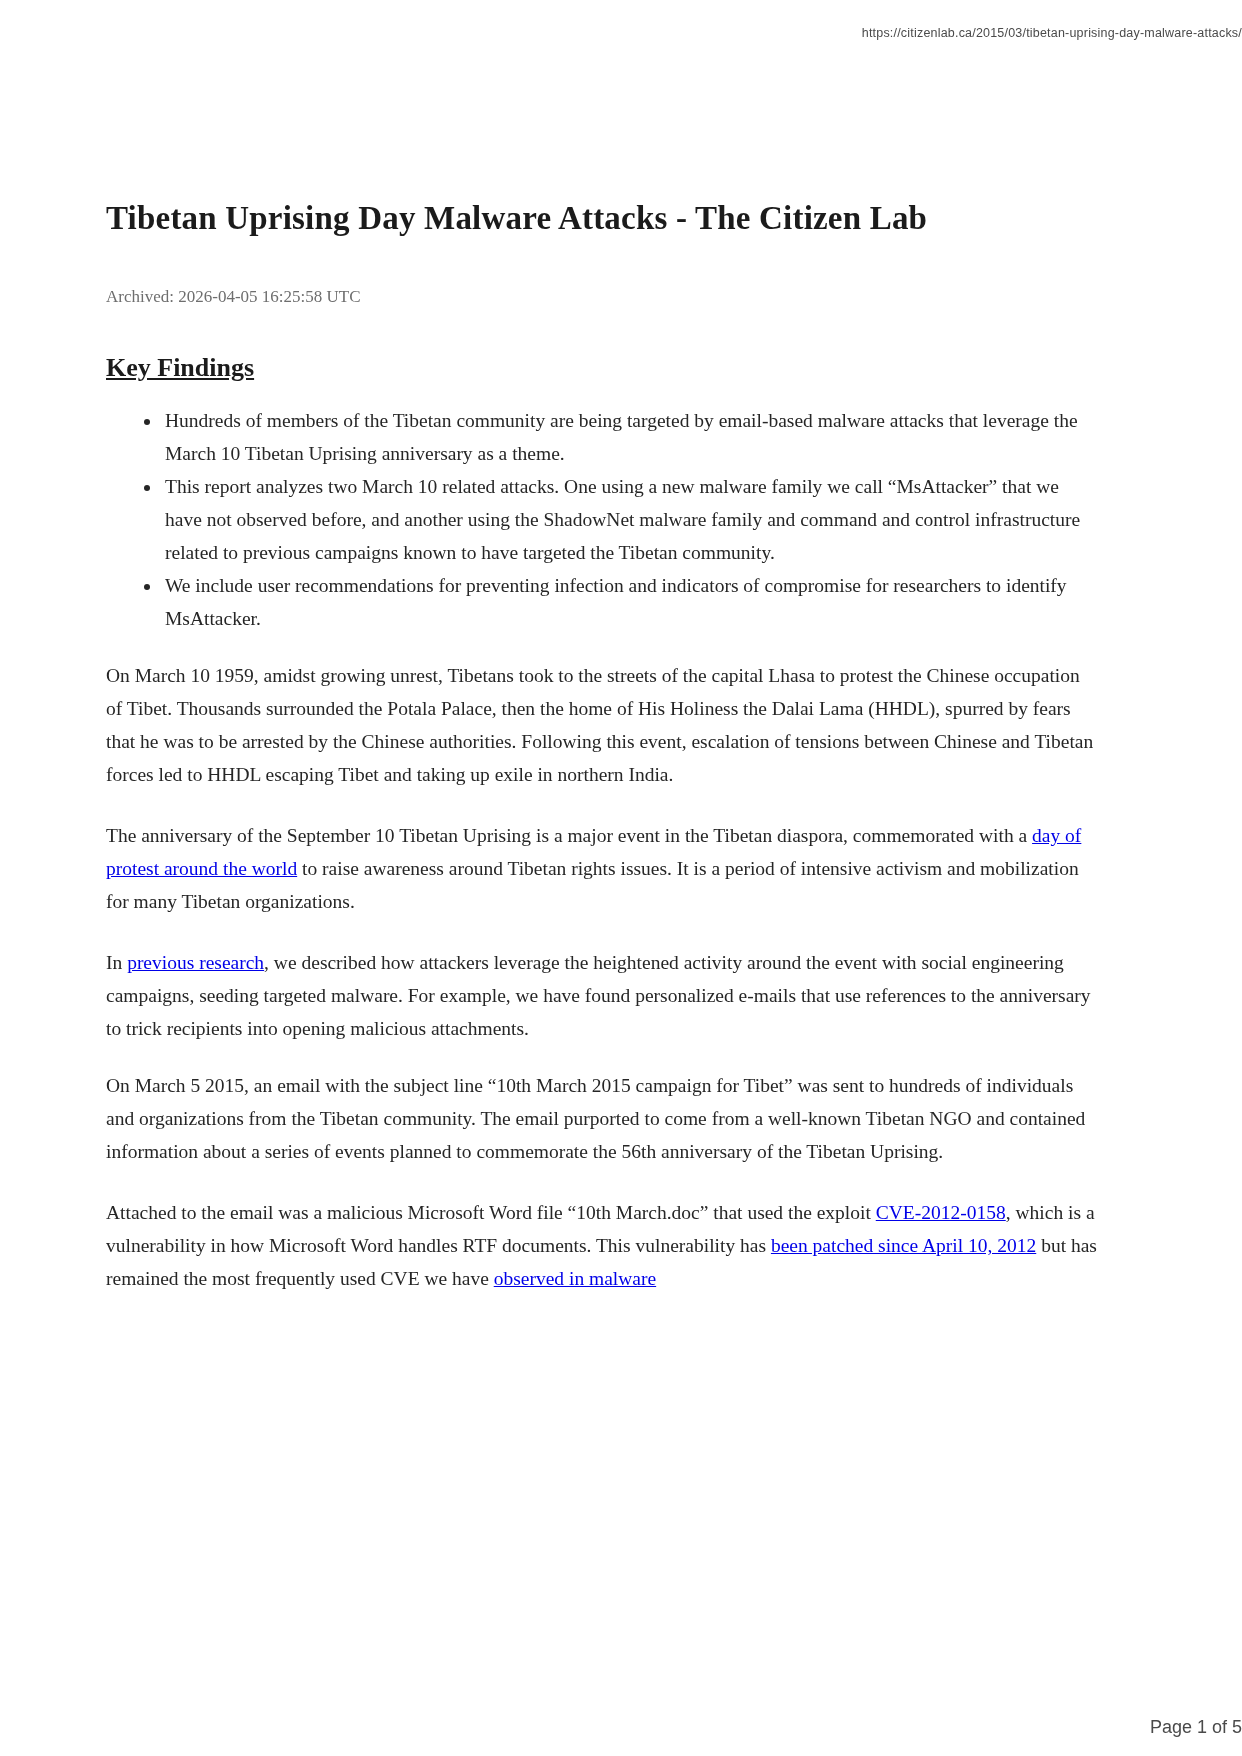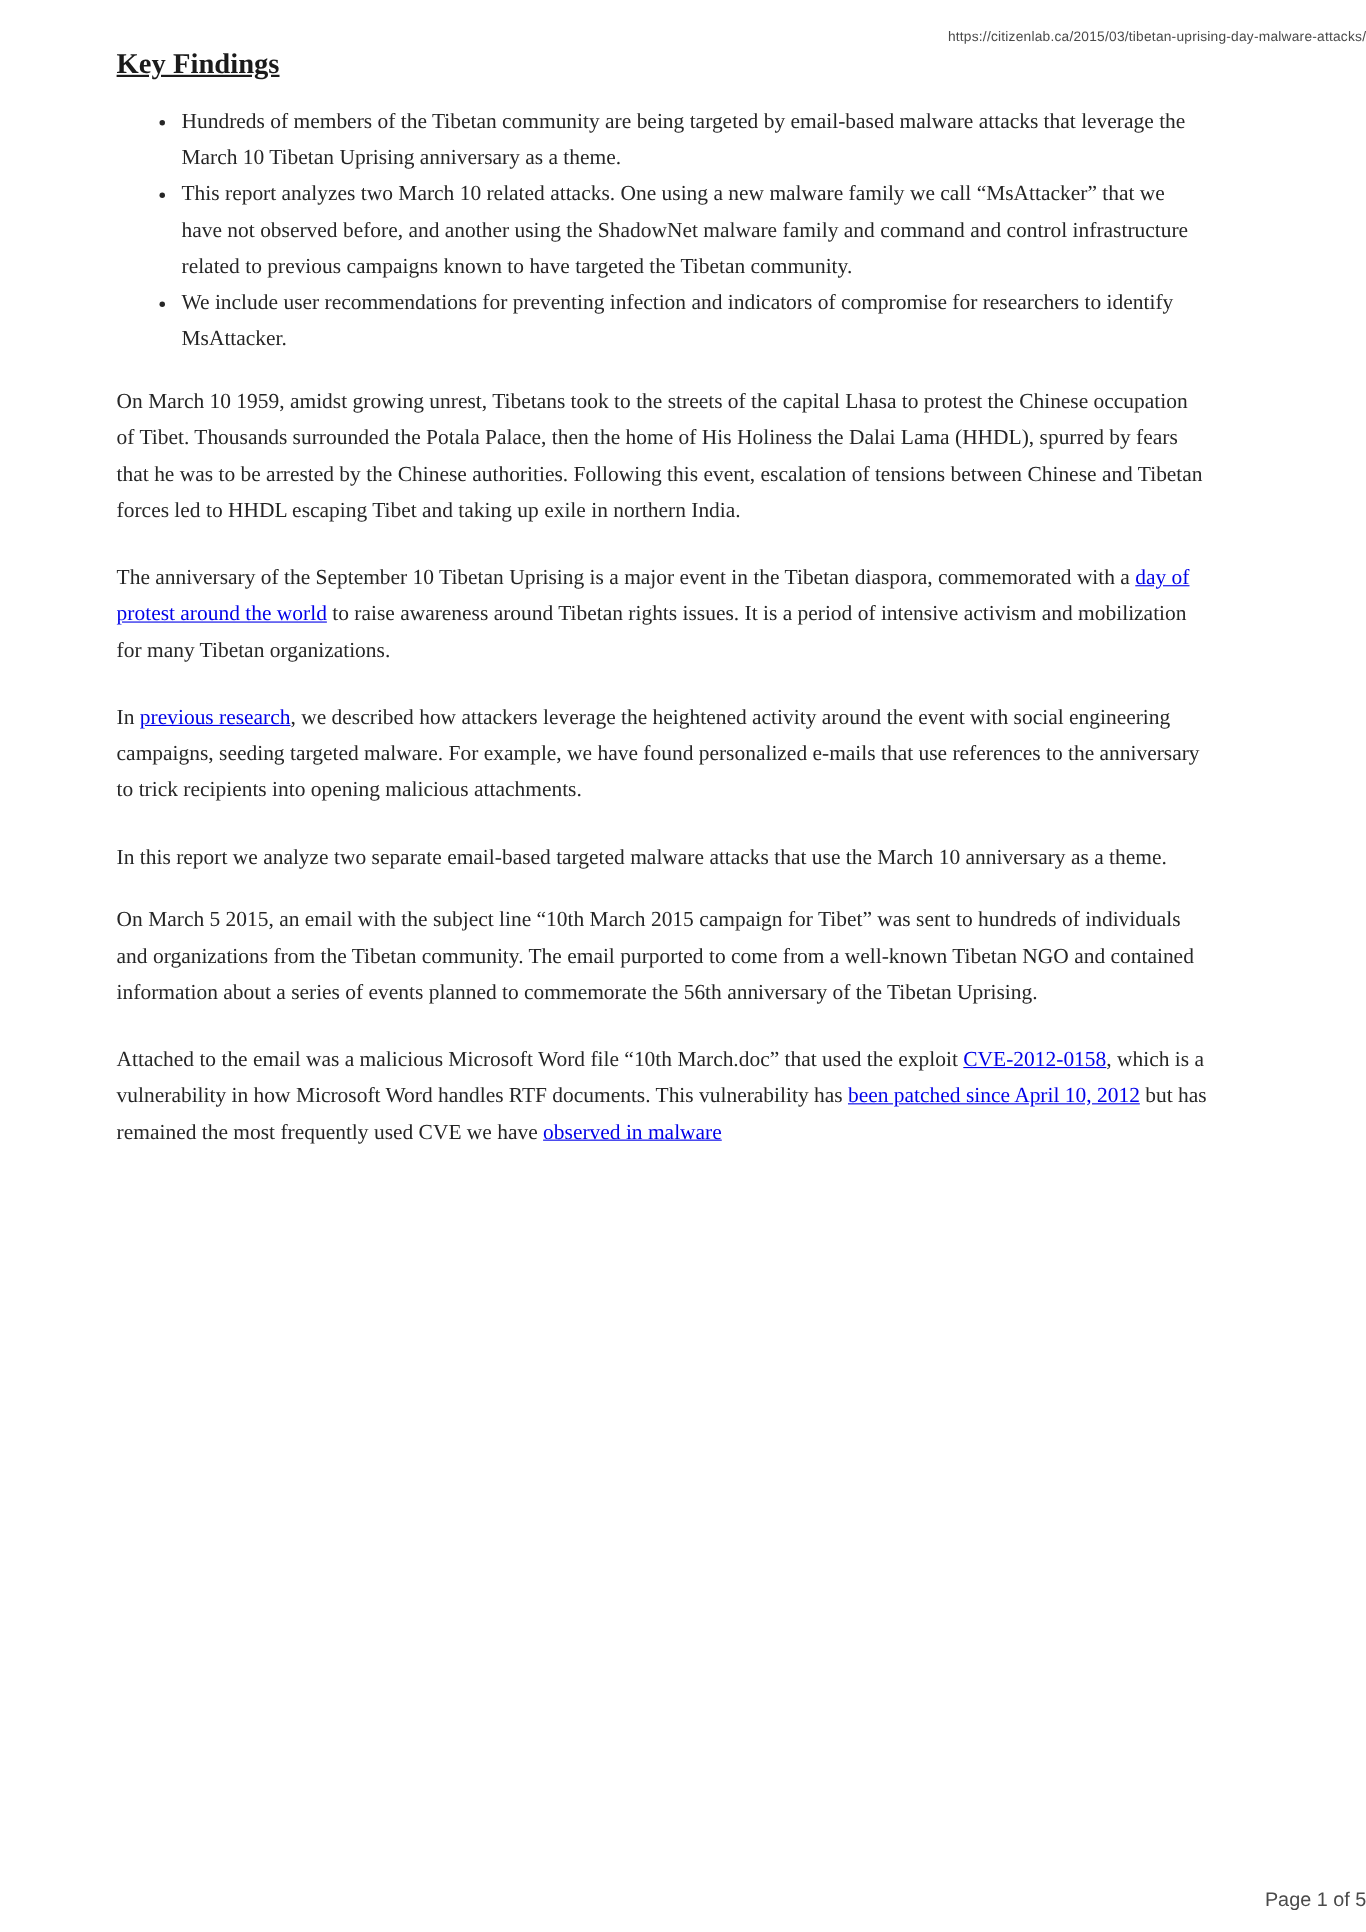--- a/index.html
+++ b/index.html
@@ -86,21 +86,23 @@
     padding-left: 12px;
   }
 </style>
 </head>
 <body>
 
 <div class="page-url">https://citizenlab.ca/2015/03/tibetan-uprising-day-malware-attacks/</div>
 
 <div class="content">
 
+  <h1>Tibetan Uprising Day Malware Attacks - The Citizen Lab</h1>
 
+  <div class="archived">Archived: 2026-04-05 16:25:58 UTC</div>
 
   <h2 class="key-findings">Key Findings</h2>
 
   <ul>
     <li>Hundreds of members of the Tibetan community are being targeted by email-based malware attacks that leverage the March 10 Tibetan Uprising anniversary as a theme.</li>
     <li>This report analyzes two March 10 related attacks. One using a new malware family we call “MsAttacker” that we have not observed before, and another using the ShadowNet malware family and command and control infrastructure related to previous campaigns known to have targeted the Tibetan community.</li>
     <li>We include user recommendations for preventing infection and indicators of compromise for researchers to identify MsAttacker.</li>
   </ul>
 
 
@@ -109,23 +111,20 @@
   </p>
 
   <p>
     <span>The anniversary of the September 10 Tibetan Uprising is a major event in the Tibetan diaspora, commemorated with a </span><a>day of protest around the world</a><span> to raise awareness around Tibetan rights issues. It is a period of intensive activism and mobilization for many Tibetan organizations.</span>
   </p>
 
   <p>
     <span>In </span><a>previous research</a><span>, we described how attackers leverage the heightened activity around the event with social engineering campaigns, seeding targeted malware.  For example, we have found personalized e-mails that use references to the anniversary to trick recipients into opening malicious attachments.</span>
   </p>
 
-  <p>
-    <span>In this report we analyze two separate email-based targeted malware attacks that use the March 10 anniversary as a theme.</span>
-  </p>
 
 
   <p class="first-after-h2">
     <span>On March 5 2015, an email with the subject line “10th March 2015 campaign for Tibet” was sent to hundreds of individuals and organizations from the Tibetan community. The email purported to come from a well-known Tibetan NGO and contained information about a series of events planned to commemorate the 56th anniversary of the Tibetan Uprising.</span>
   </p>
 
   <p>
     <span>Attached to the email was a malicious Microsoft Word file “10th March.doc” that used the exploit </span><a>CVE-2012-0158</a><span>, which is a vulnerability in how Microsoft Word handles RTF documents. This vulnerability has </span><a>been patched since April 10, 2012</a><span> but has remained the most frequently used CVE we have </span><a>observed in malware</a>
   </p>
 

